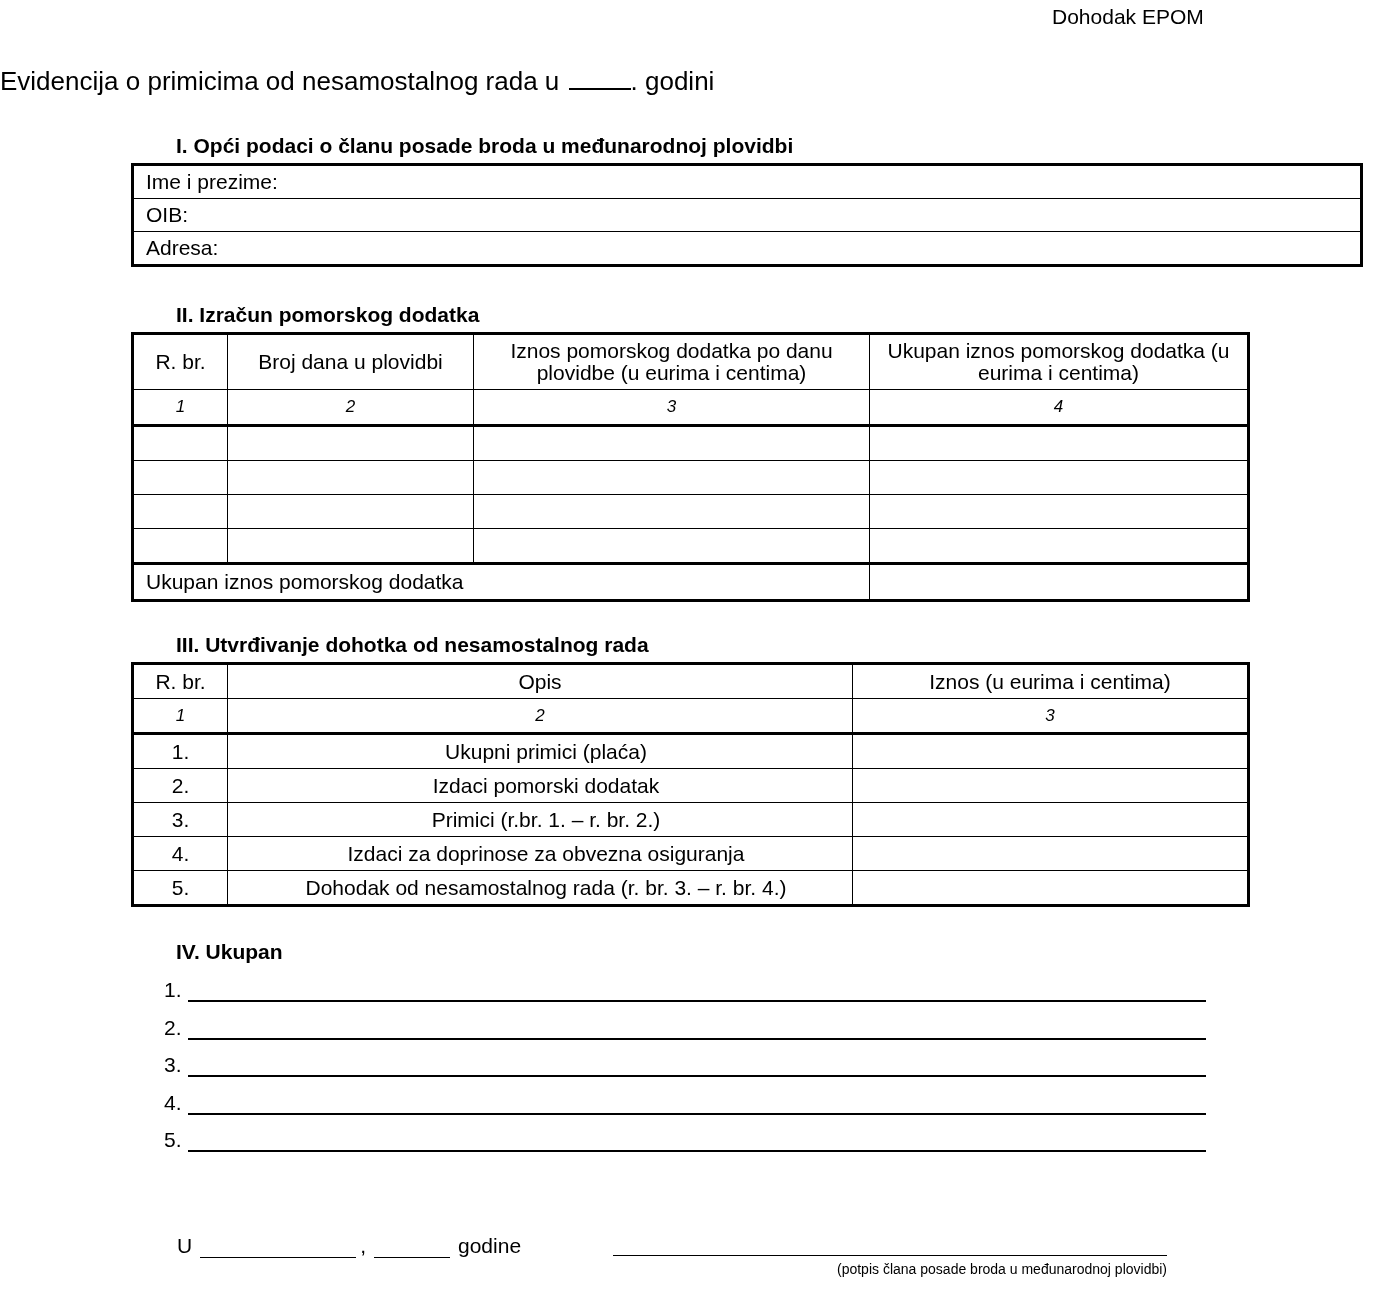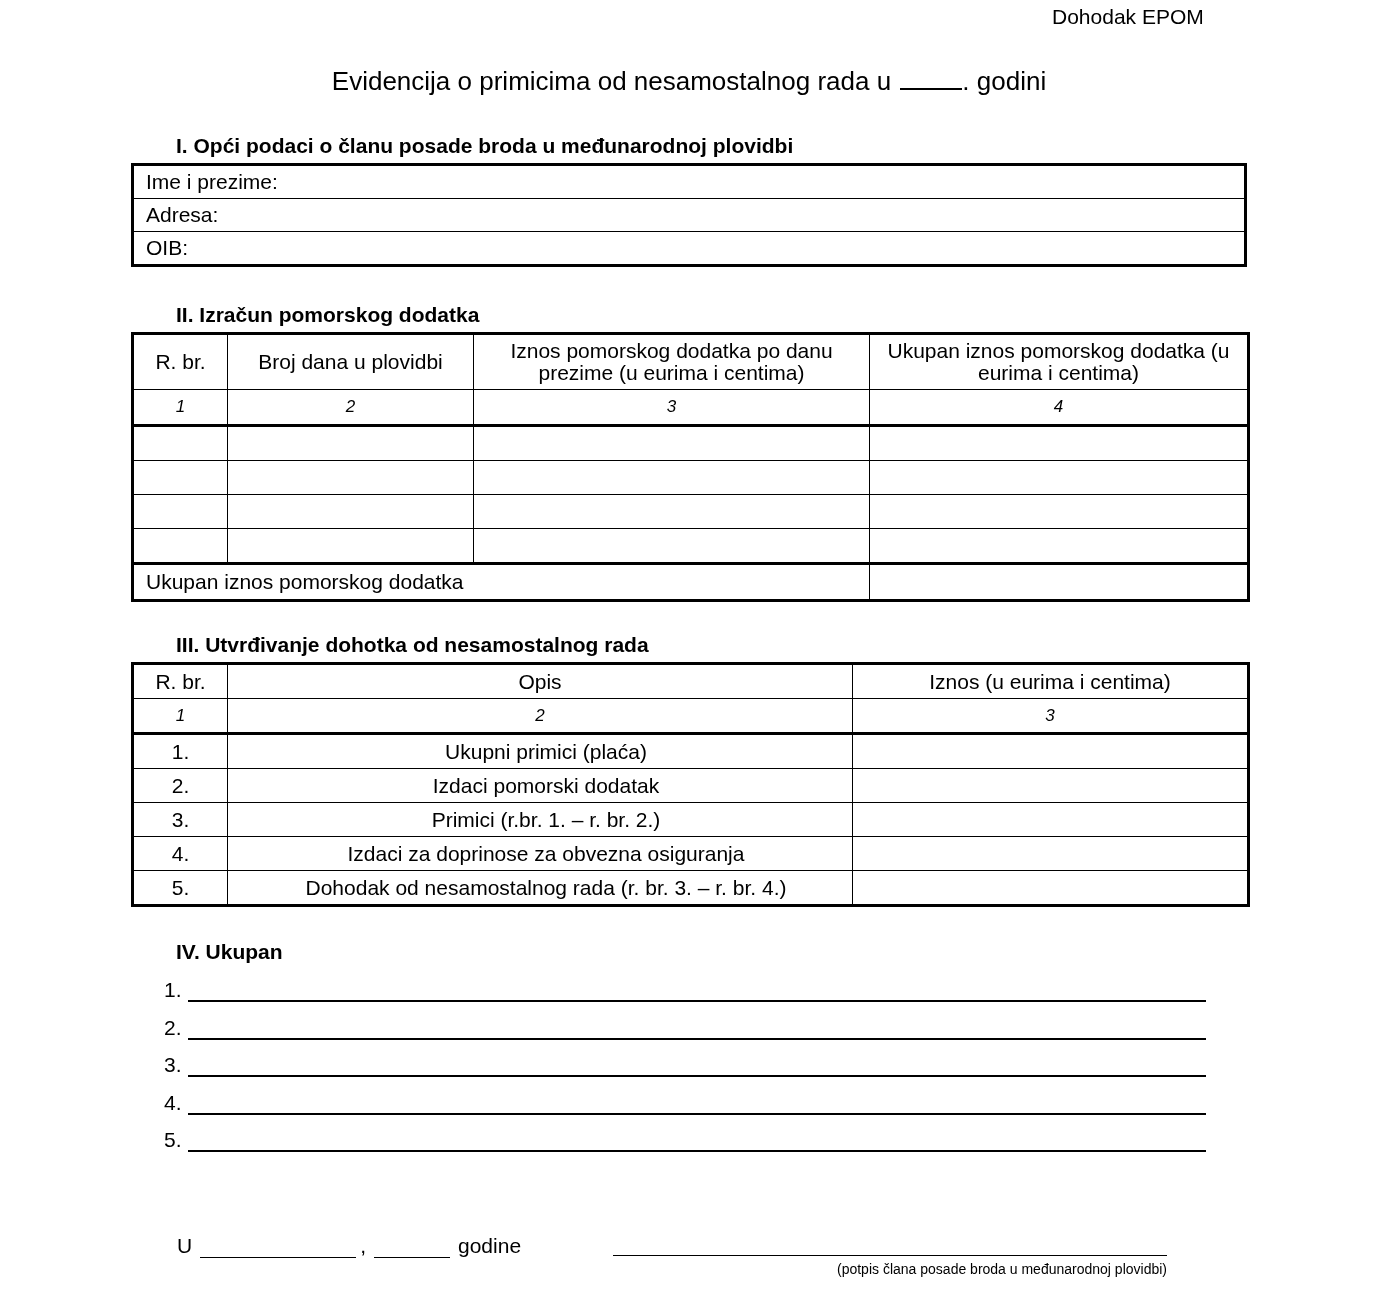--- a/index.html
+++ b/index.html
@@ -2,27 +2,27 @@
 <html><head>
 <meta charset="utf-8">
 <style>
   html, body { margin: 0; padding: 0; background: #ffffff; }
   body {
     width: 1378px; height: 1301px; position: relative; overflow: hidden;
     font-family: "Liberation Sans", sans-serif; color: #000;
   }
   .abs { position: absolute; }
   .form-code { left: 1052px; top: 5px; font-size: 21px; }
-  .doc-title { left: 0; width: 1378px; top: 66px; text-align: center; font-size: 26px; }
+  .doc-title { left: 0; width: 1378px; top: 66px; text-align: left; font-size: 26px; }
   .doc-title .blank { display: inline-block; width: 62px; border-bottom: 2px solid #000; height: 20px; vertical-align: baseline; margin: 0 0 0 2px; }
   .section-heading { left: 176px; font-size: 21px; font-weight: bold; }
   table { position: absolute; border-collapse: collapse; table-layout: fixed; font-size: 21px; }
   td { border: 1px solid #000; padding: 0; }
   
-  #t1 { left: 131px; top: 163px; width: 1116px; border: 3px solid #000; padding-left: 30px; }
+  #t1 { left: 131px; top: 163px; width: 1232px; border: 3px solid #000; padding-left: 30px; }
   #t1 td { height: 32px; padding-left: 12px; border-left: none; border-right: none; }
   
   #t2 { left: 131px; top: 332px; width: 1116px; border: 3px solid #000; }
   #t2 td { text-align: center; }
   #t2 .hdr td { height: 54px; line-height: 22px; }
   #t2 .num td { height: 34px; font-style: italic; font-size: 17px; border-bottom: 3px solid #000; }
   #t2 .row td { height: 33px; }
   #t2 .row.last td { border-bottom: 3px solid #000; }
   #t2 .total td { height: 34px; }
   #t2 .total td.lbl { text-align: left; padding-left: 12px; }
@@ -51,41 +51,41 @@
   <span class="blank"></span><span>. godini</span>
 </div>
 
 <div class="abs section-heading" style="top:134px">I. Opći podaci o članu posade broda u međunarodnoj plovidbi</div>
 <table id="t1">
   <tbody>
       <tr>
         <td><span>Ime i prezime:</span> <span></span></td>
       </tr>
   <tr>
-        <td><span>Adresa:</span> <span></span></td>
+        <td><span>OIB:</span> <span></span></td>
       </tr>
   <tr>
-        <td><span>OIB:</span> <span></span></td>
+        <td><span>Adresa:</span> <span></span></td>
       </tr>
 </tbody>
   </table>
 
 <div class="abs section-heading" style="top:303px">II. Izračun pomorskog dodatka</div>
 <table id="t2">
   <colgroup>
       <col style="width:95px">
       <col style="width:246px">
       <col style="width:396px">
       <col style="width:379px">
     </colgroup>
   <tbody>
       <tr class="hdr">
     <td>R. br.</td>
     <td>Broj dana u plovidbi</td>
-    <td>Iznos pomorskog dodatka po danu prezime (u eurima i centima)</td>
+    <td>Iznos pomorskog dodatka po danu plovidbe (u eurima i centima)</td>
     <td>Ukupan iznos pomorskog dodatka (u eurima i centima)</td>
   </tr>
   <tr class="num">
     <td>1</td>
     <td>2</td>
     <td>3</td>
     <td>4</td>
   </tr>
   <tr class="row">
     <td></td>

